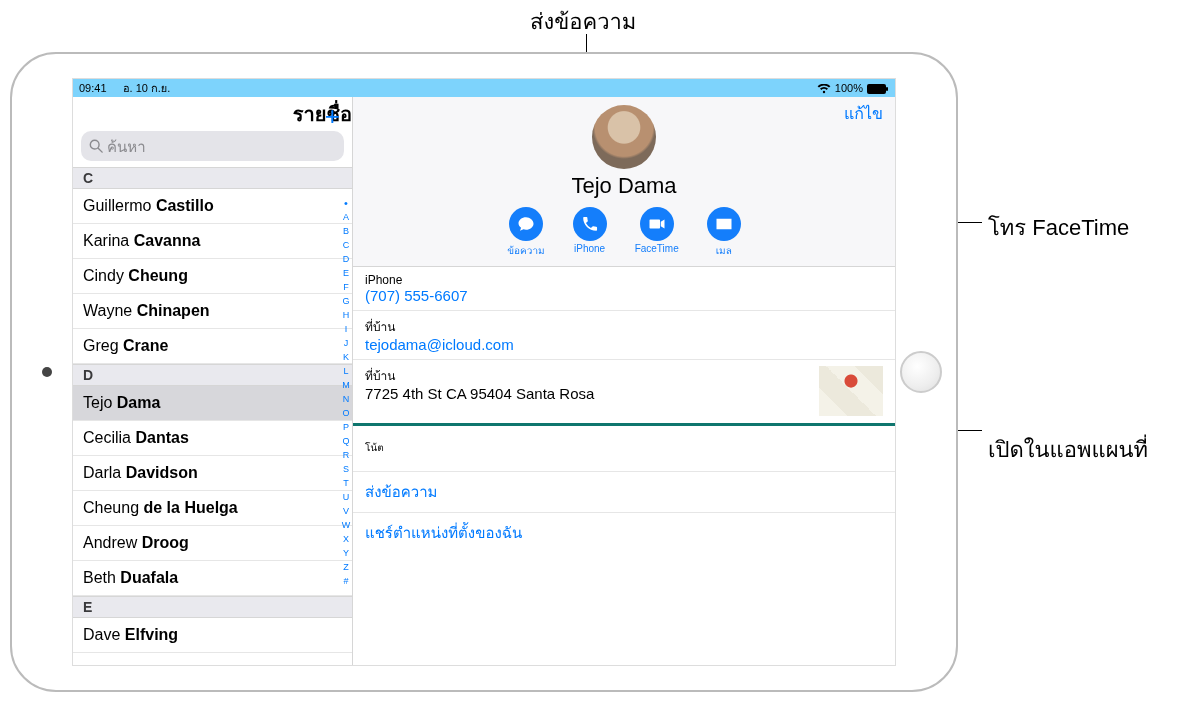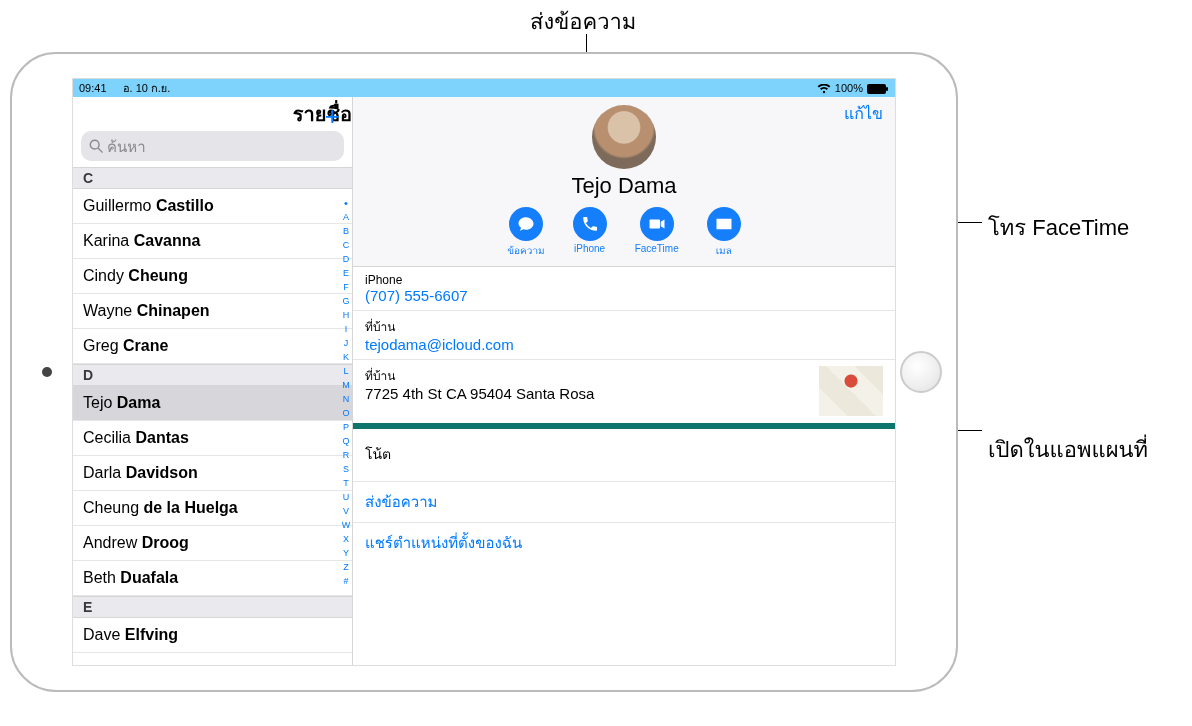--- a/index.html
+++ b/index.html
@@ -110,21 +110,21 @@
     background:
       radial-gradient(circle at 50% 30%, #d94b3a 0 6px, transparent 7px),
       linear-gradient(45deg, #f4f2e8 25%, #ece9dc 25% 50%, #f4f2e8 50% 75%, #ece9dc 75%);
     cursor: pointer;
   }
   .map-thumb::after{
     content:""; position:absolute; left:50%; top:12px; width:0;height:0;
     border-left:5px solid transparent;border-right:5px solid transparent;border-top:10px solid #d94b3a;
     transform:translateX(-50%);
   }
-  .note-block { border-top: 6px solid #0f766e; padding: 14px 12px 16px; font-size: 14px; color:#000; }
+  .note-block { border-top: 3px solid #0f766e; padding: 14px 12px 16px; font-size: 10px; color:#000; }
 
   .action-link { border-top: 1px solid #e6e6e6; padding: 8px 12px; font-size: 15px; color: #007aff; cursor: pointer; }
 
 </style>
 </head>
 <body>
 
 <div class="callout" style="left:530px; top:4px;">ส่งข้อความ</div>
 <div class="callout-line v" style="left:586px; top:34px; height:210px;"></div>
 

